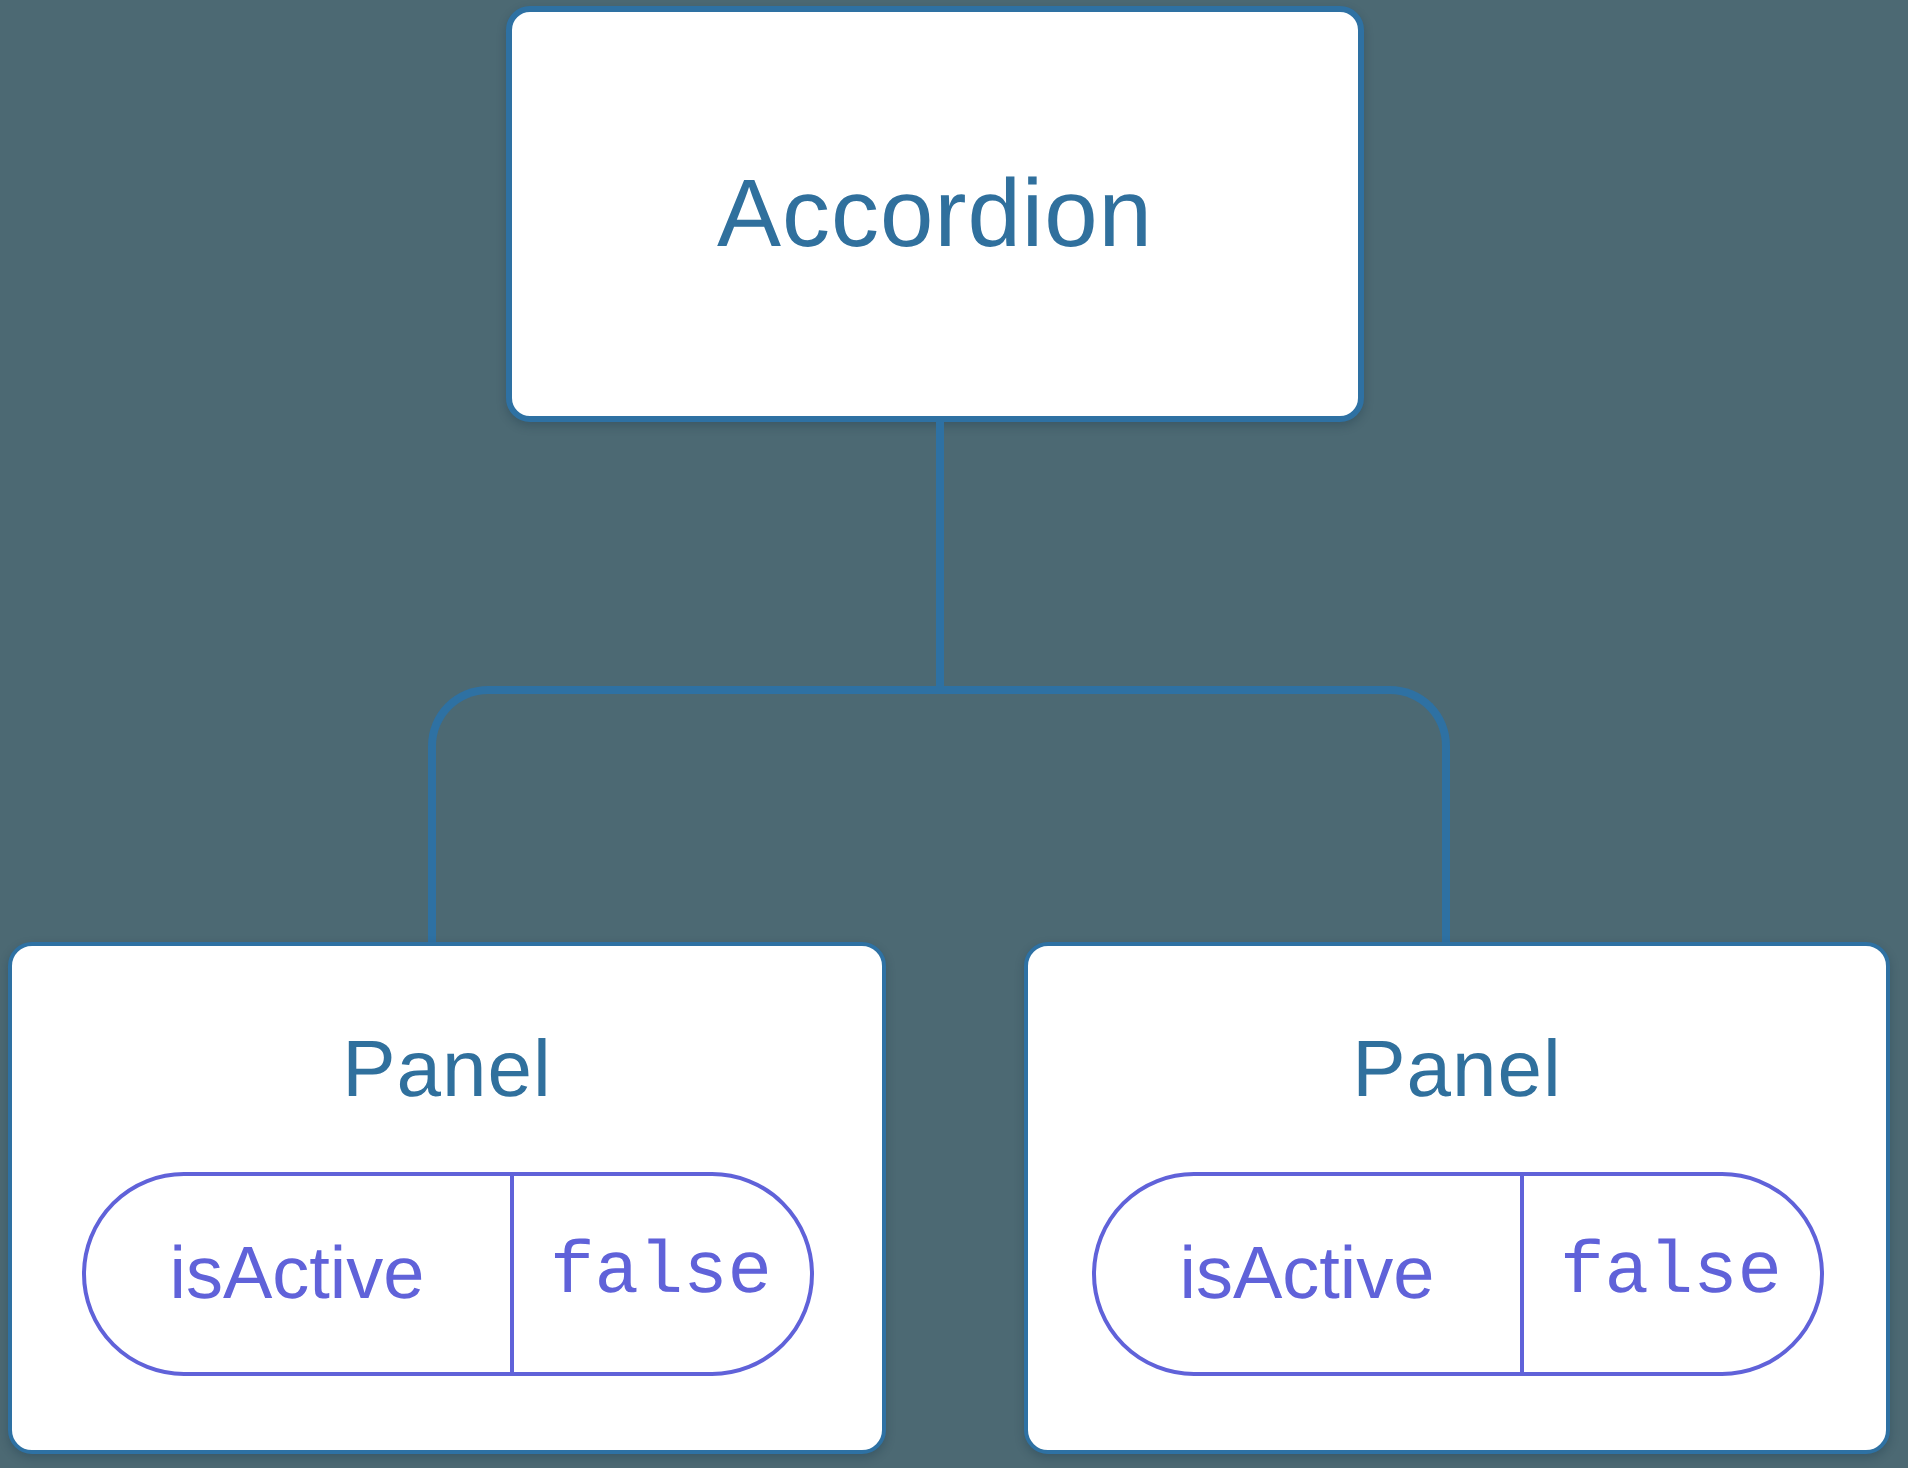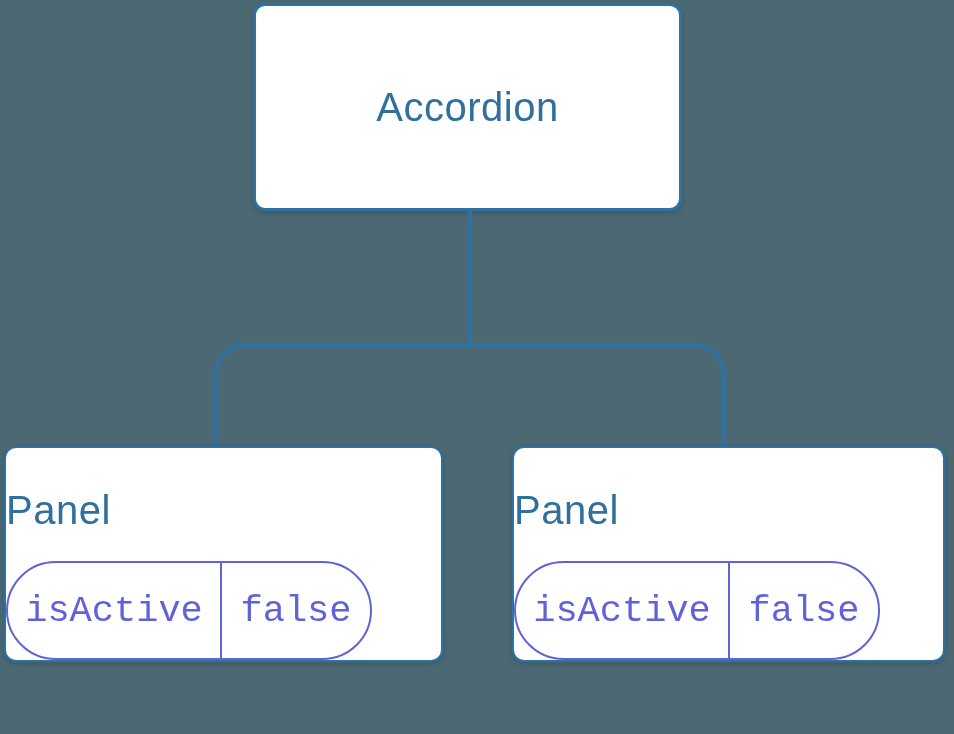--- a/index.html
+++ b/index.html
@@ -28,21 +28,21 @@
     box-shadow: 0 2px 5px rgba(10, 40, 60, 0.25);
   }
   .root-node {
     left: 253px; top: 3px;
     width: 429px; height: 208px;
     border-width: 3px;
     display: flex; align-items: center; justify-content: center;
   }
   .node-label {
     color: var(--box-text);
-    font-size: 40px;
+    font-size: 48px;
     font-weight: 500;
     letter-spacing: 0.5px;
   }
   
   .stem {
     position: absolute;
     left: 468px; top: 211px;
     width: 4px; height: 134px;
     background: var(--line);
   }
@@ -50,24 +50,25 @@
   .bracket {
     position: absolute;
     left: 214px; top: 343px;
     width: 511px; height: 128px;
     border-top: 4px solid var(--line);
     border-left: 4px solid var(--line);
     border-right: 4px solid var(--line);
     border-radius: 30px 30px 0 0;
   }
   .panel {
-    top: 446px;
-    height: 216px;
+    top: 471px;
+    height: 256px;
     display: flex;
     flex-direction: column;
+    align-items: center;
   }
   .panel-left  { left: 4px;   width: 439px; }
   .panel-right { left: 512px; width: 433px; }
   .panel-title {
     margin-top: 42px;
     color: var(--box-text);
     font-size: 40px;
     font-weight: 500;
     letter-spacing: 0.5px;
     line-height: 1;
@@ -80,21 +81,21 @@
     display: flex;
     align-items: stretch;
     overflow: hidden;
   }
   .state-cell {
     display: flex; align-items: center; justify-content: center;
     color: var(--state-accent);
     font-size: 37px;
     font-weight: 400;
   }
-  .state-key   { width: 212px; font-family: Liberation Mono, monospace; }
+  .state-key   { width: 212px; }
   .state-value { flex: 1; font-family: Liberation Mono, monospace; }
   .state-divider {
     width: 2px;
     background: var(--state-accent);
   }
 </style>
 </head>
 <body>
 
 <div class="canvas">

